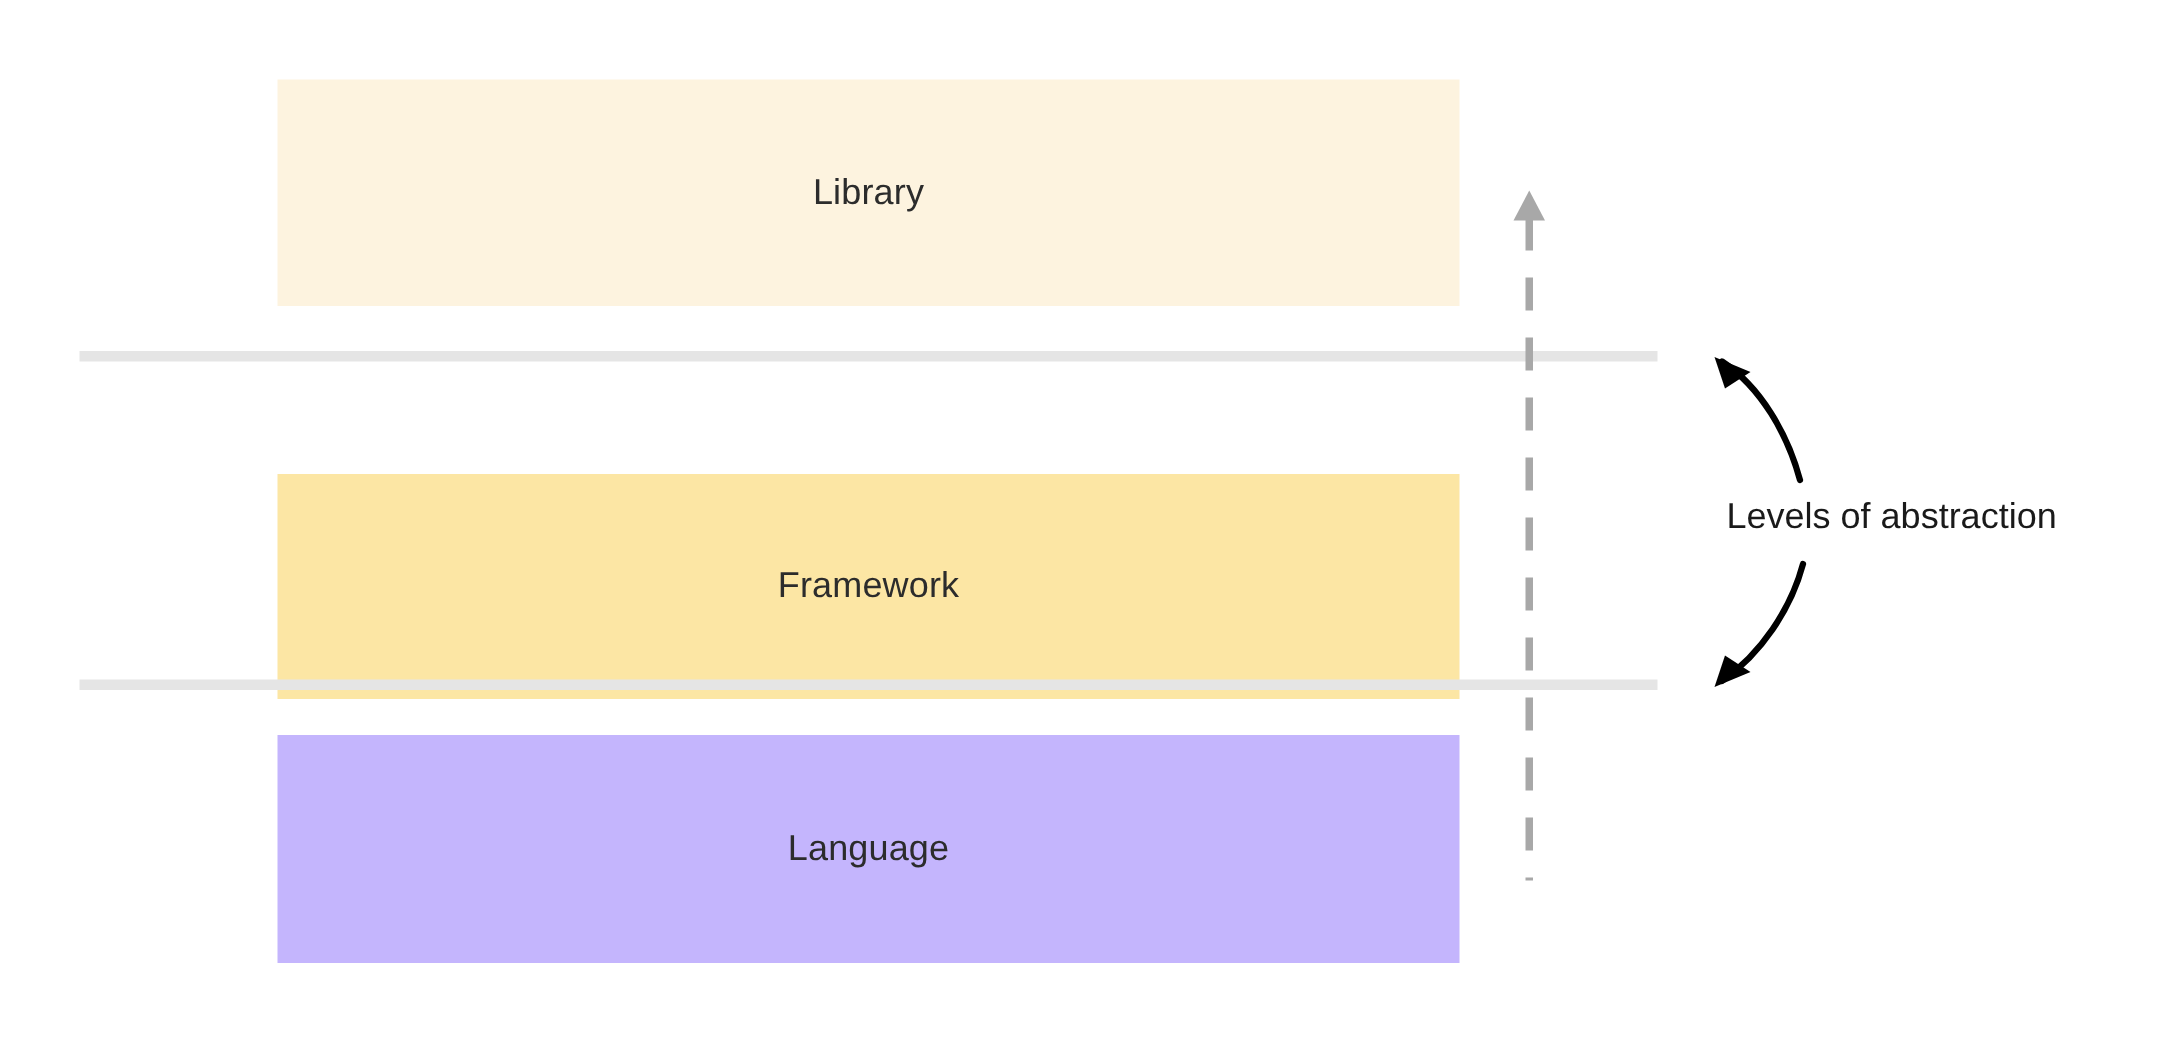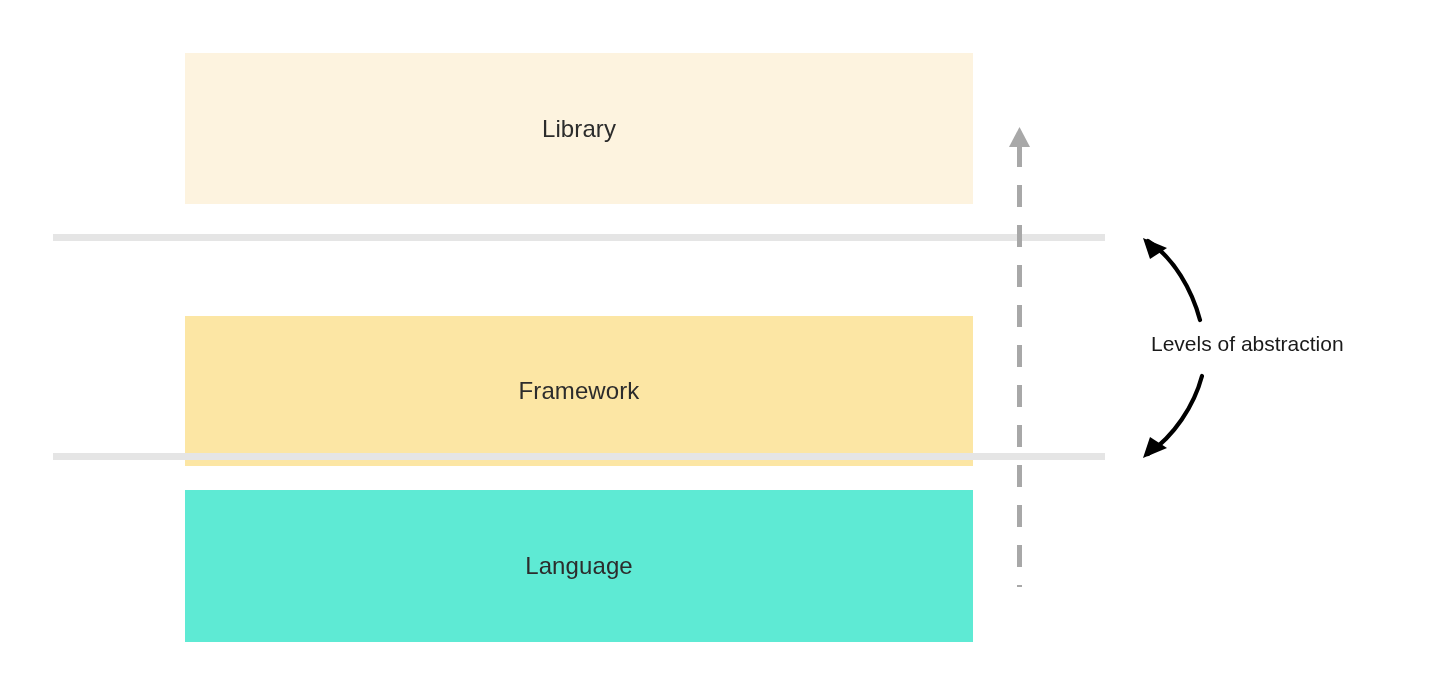--- a/index.html
+++ b/index.html
@@ -76,21 +76,21 @@
     top: 372px;
     width: 100px;
     height: 95px;
   }
 
   
   #annotation-label {
     position: absolute;
     left: 1151px;
     top: 333px;
-    font-size: 21px;
+    font-size: 24px;
     line-height: 1;
     color: #1a1a1a;
     white-space: nowrap;
   }
 </style>
 </head>
 <body>
 
 <div id="canvas">
 
@@ -99,21 +99,21 @@
   </div>
 
   <div class="divider" id="divider-upper" style="background: rgb(229, 229, 229);"></div>
 
   <div class="layer-box" id="box-framework" style="background: rgb(252, 230, 164);">
     <span class="layer-label">Framework</span>
   </div>
 
   <div class="divider" id="divider-lower" style="background: rgb(229, 229, 229);"></div>
 
-  <div class="layer-box" id="box-language" style="background: #5eead4;">
+  <div class="layer-box" id="box-language" style="background: #c4b5fd;">
     <span class="layer-label">Language</span>
   </div>
 
   <svg id="axis-arrow" viewBox="0 0 40 470">
     <line x1="19.5" y1="20" x2="19.5" y2="462" stroke="#a8a8a8" stroke-width="5" stroke-dasharray="22 18" stroke-linecap="butt"></line>
     <polygon points="19.5,2 30,22 9,22" fill="#a8a8a8"></polygon>
   </svg>
 
   <svg id="curve-up" viewBox="0 0 100 95">
     <path d="M 70,92 C 62,62 44,30 18,13" fill="none" stroke="#000000" stroke-width="4.2" stroke-linecap="round"></path>

